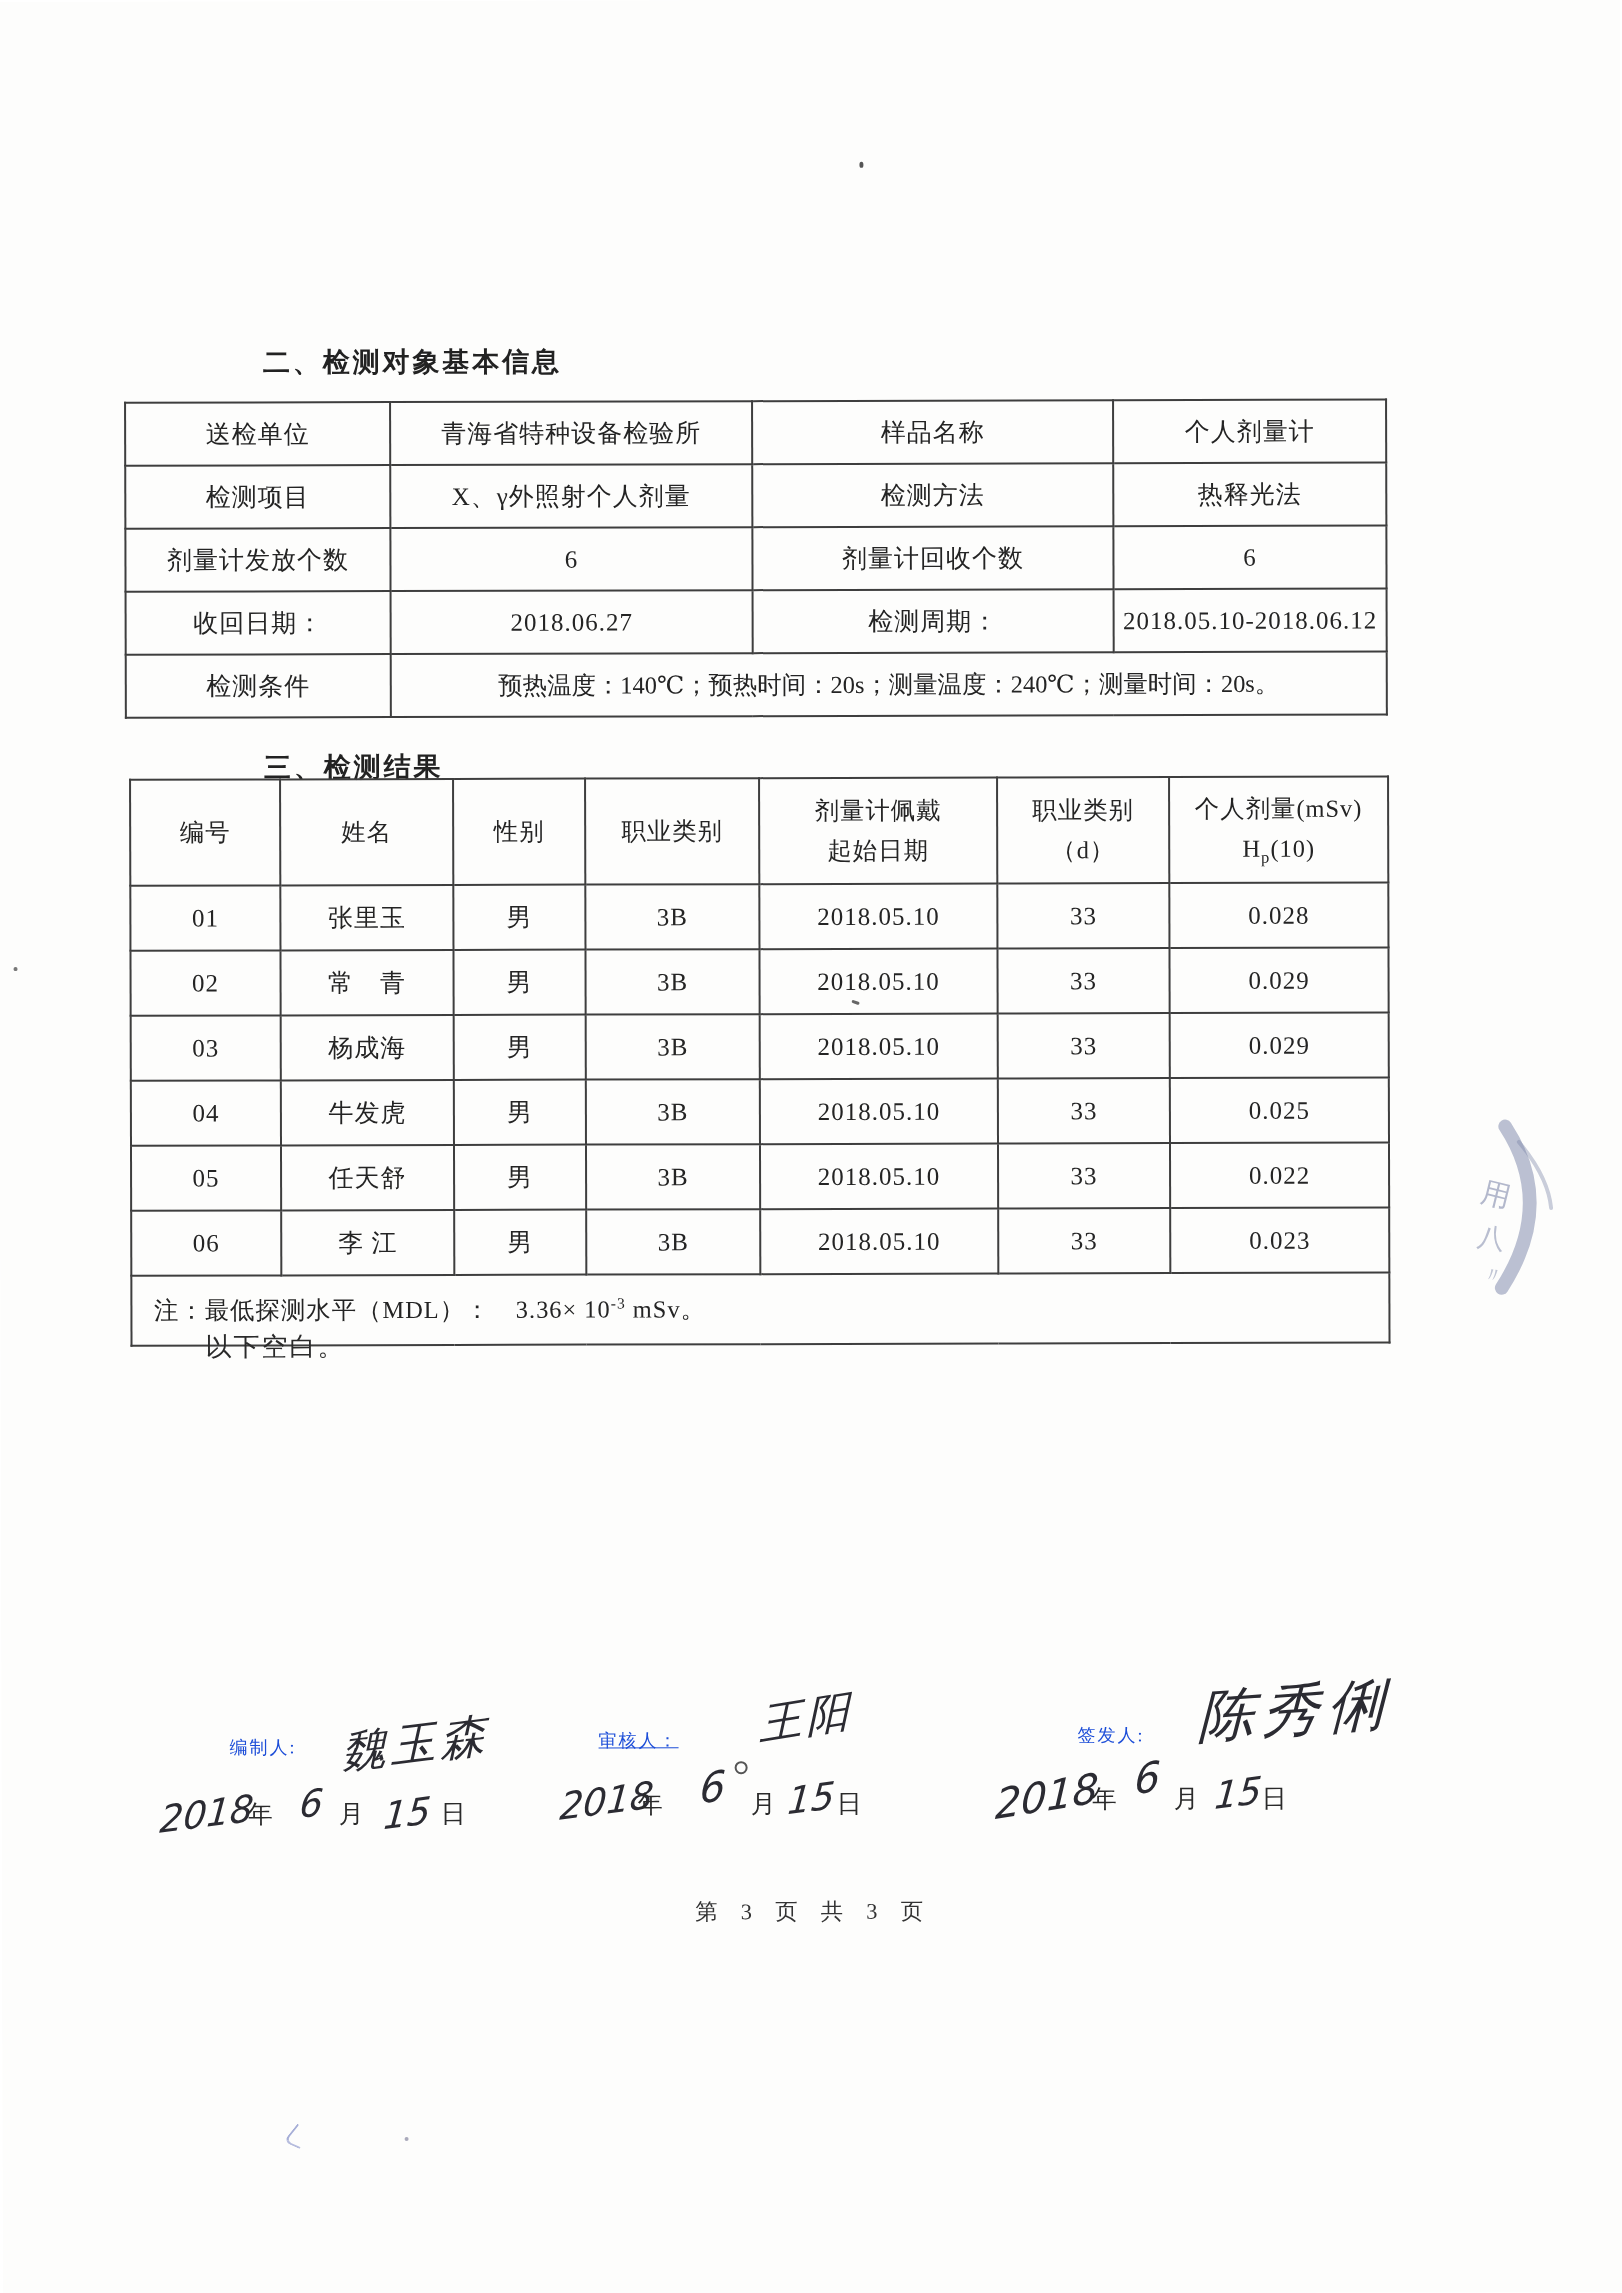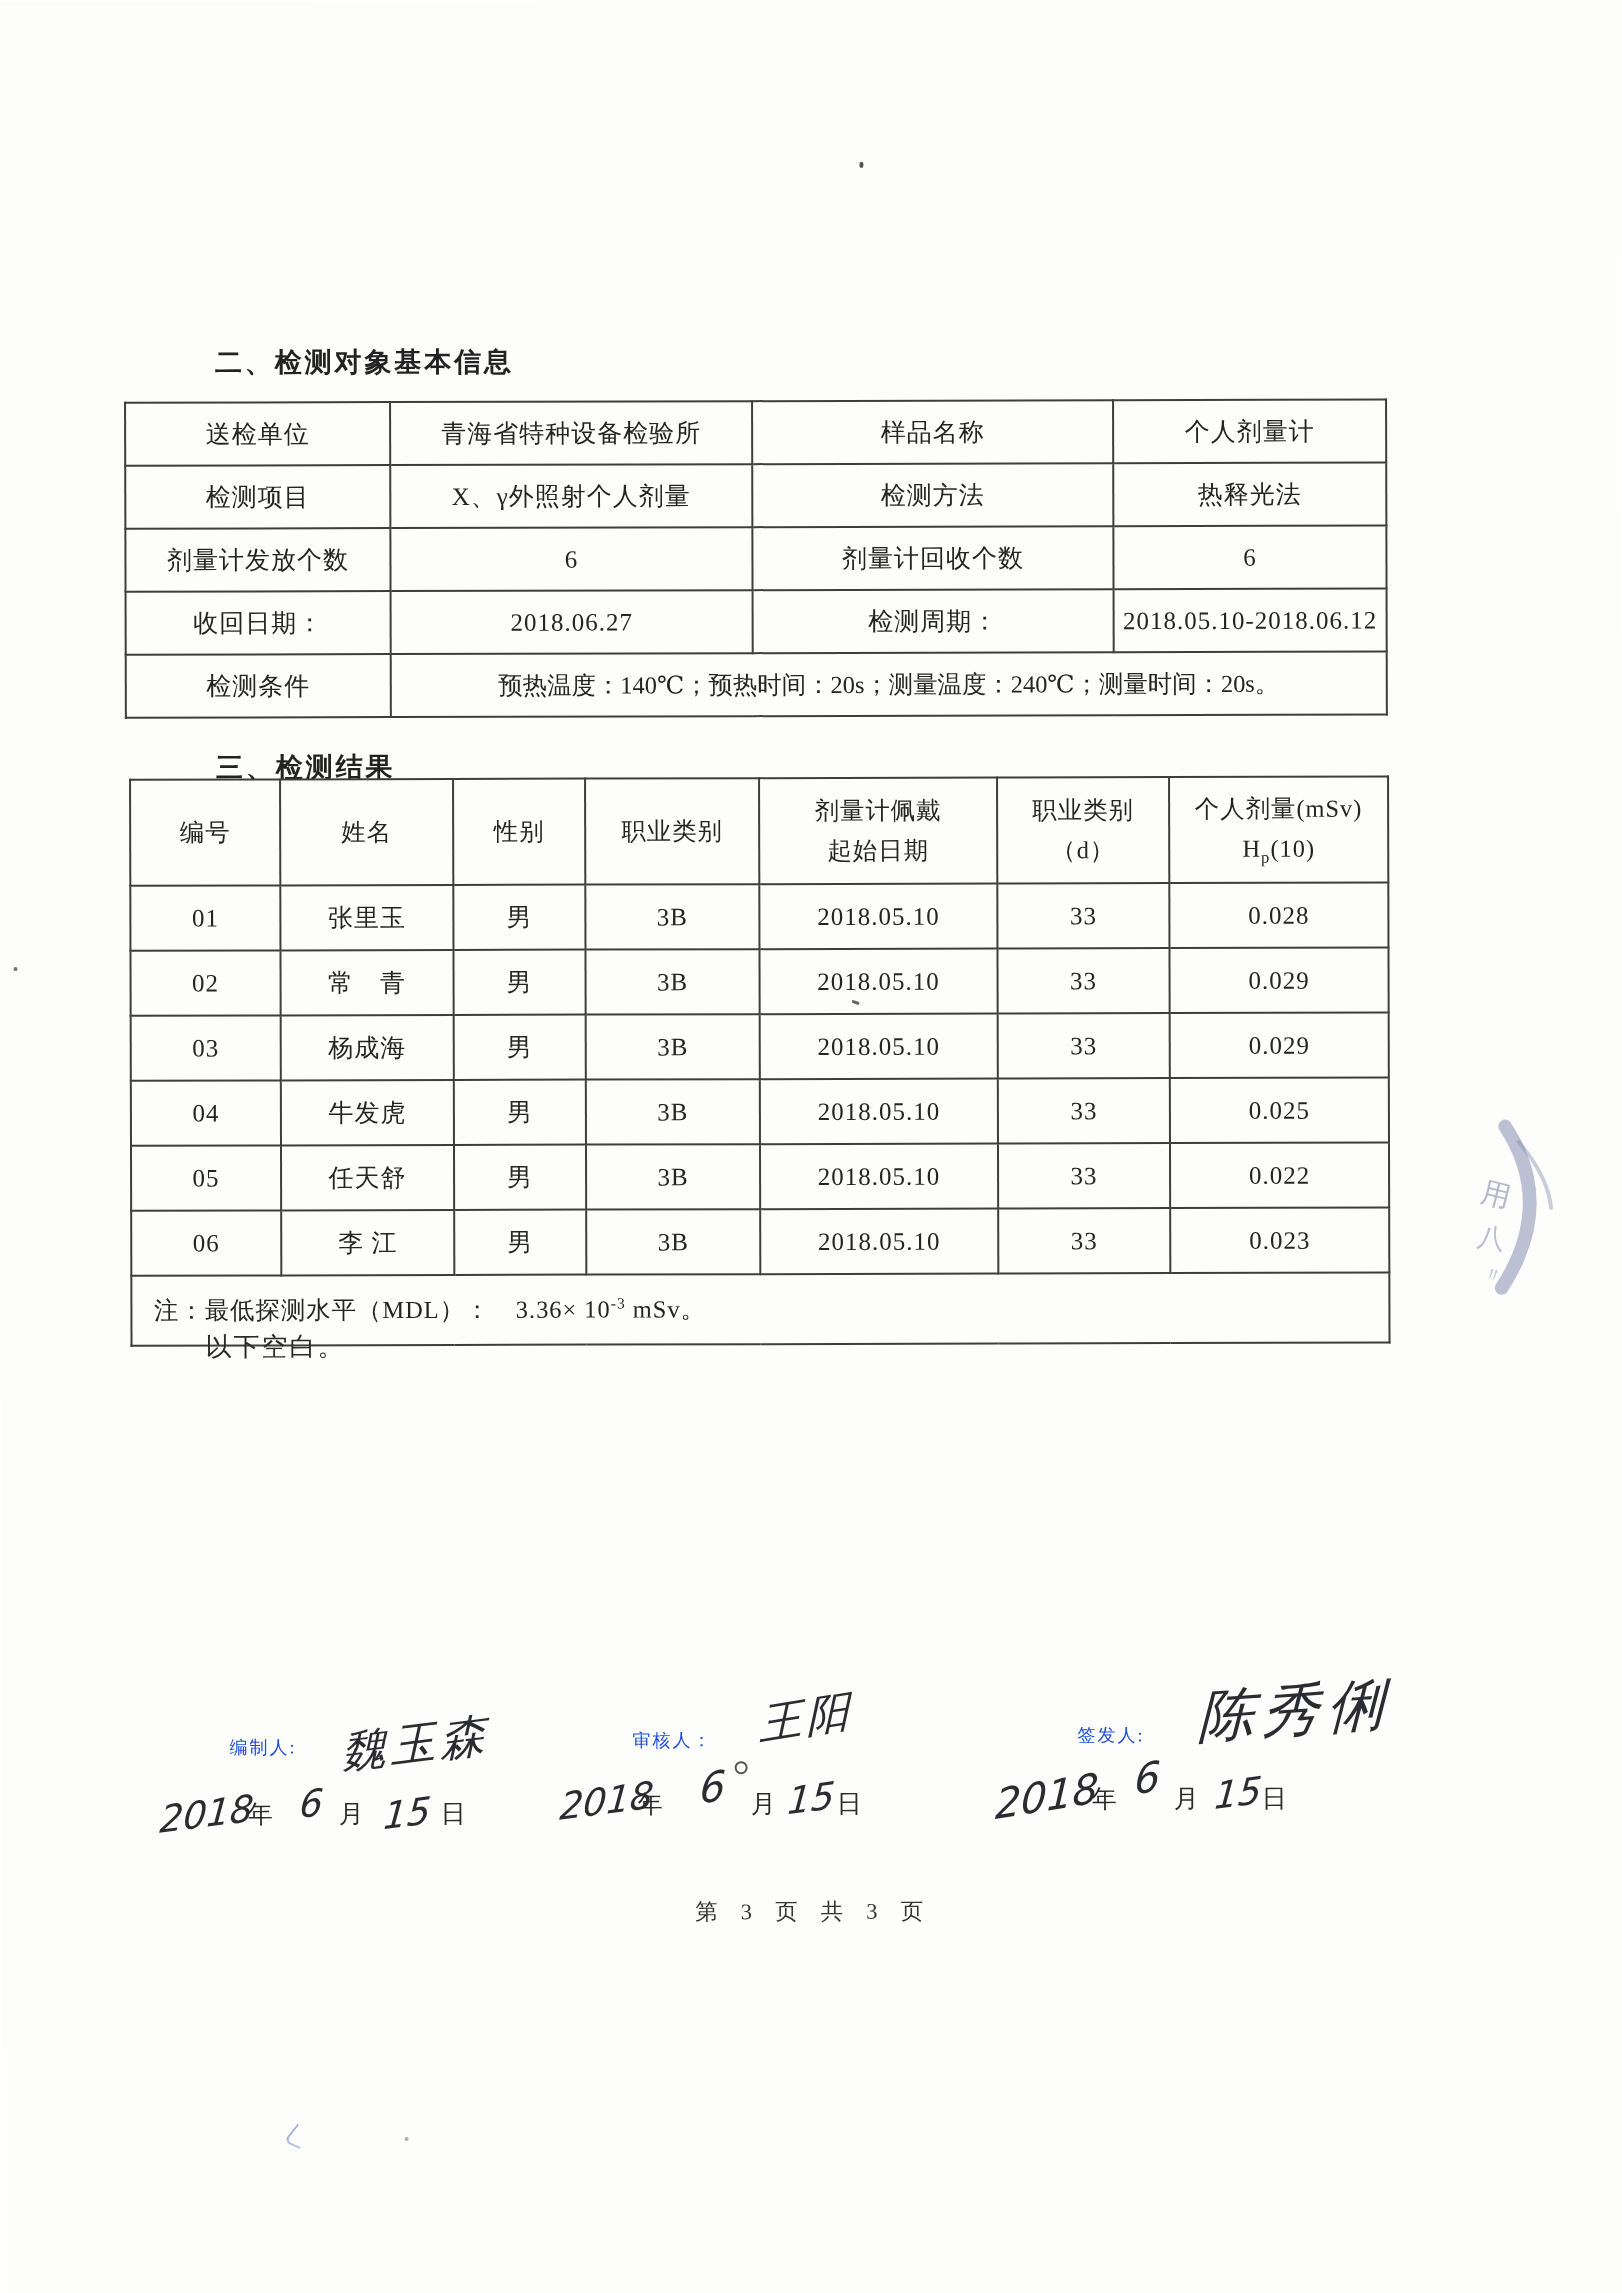--- a/index.html
+++ b/index.html
@@ -14,20 +14,21 @@
   #sheet{
     position:absolute;inset:0;
     background:#fdfdfc;
     transform:rotate(-0.15deg);
   }
   .sec-title{
     position:absolute;
     font-size:27px;font-weight:bold;
     letter-spacing:2.9px;
     color:#222;
+    margin-left:48px;
   }
   #sec2-title{left:217px;top:343px;}
   #sec3-title{left:217px;top:748px;}
 
   table{border-collapse:collapse;table-layout:fixed;}
   td{
     border:2px solid #3e3e3e;
     text-align:center;vertical-align:middle;
     font-size:25px;color:#242424;
     padding:2px 5.9px;
@@ -59,21 +60,21 @@
     position:absolute;
     font-family:"DejaVu Sans",sans-serif;
     font-style:italic;
     color:#2b2b32;
   }
   .hw-name{letter-spacing:4.9px;}
   #maker-name{left:339px;top:1713px;font-size:45px;transform:rotate(-7deg) skewX(-6deg);}
   #reviewer-name{left:757px;top:1689px;font-size:43px;transform:rotate(-9deg) skewX(-8deg);}
   #issuer-name{left:1196px;top:1674px;font-size:57px;transform:rotate(-4deg) skewX(-5deg);letter-spacing:7.8px;}
   #maker-label{left:228px;top:1734px;}
-  #reviewer-label{left:631px;top:1728px;}
+  #reviewer-label{left:597px;top:1728px;text-decoration:underline;}
   #issuer-label{left:1076px;top:1724px;}
 
   .date-unit{position:absolute;font-size:25px;color:#2a2a2a;}
   .hw-num{font-size:37px;transform:rotate(-7deg) skewX(-12deg);}
   .hw-num-big{font-size:41px;transform:rotate(-9deg) skewX(-12deg);}
 
   #footer-page{
     position:absolute;left:0;top:1896px;width:1623px;
     text-align:center;font-size:22.4px;letter-spacing:8.8px;color:#333;
   }

